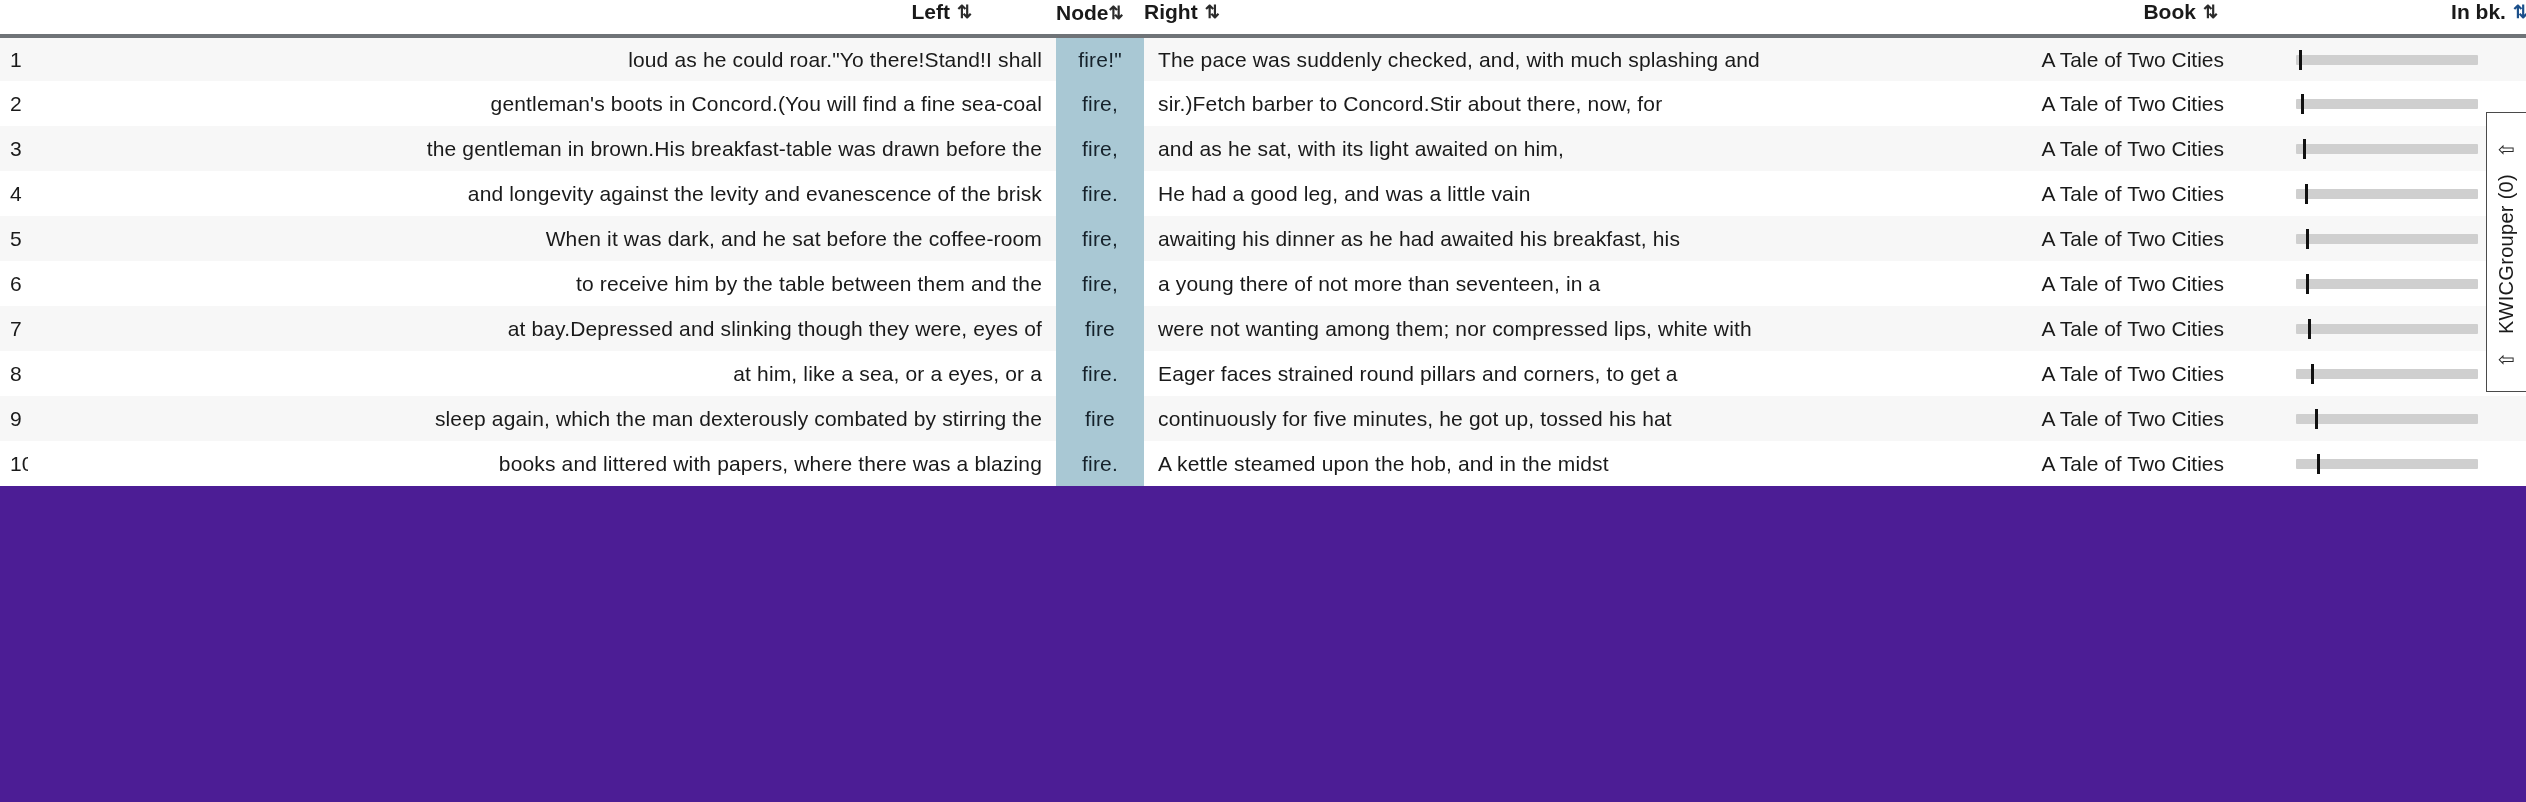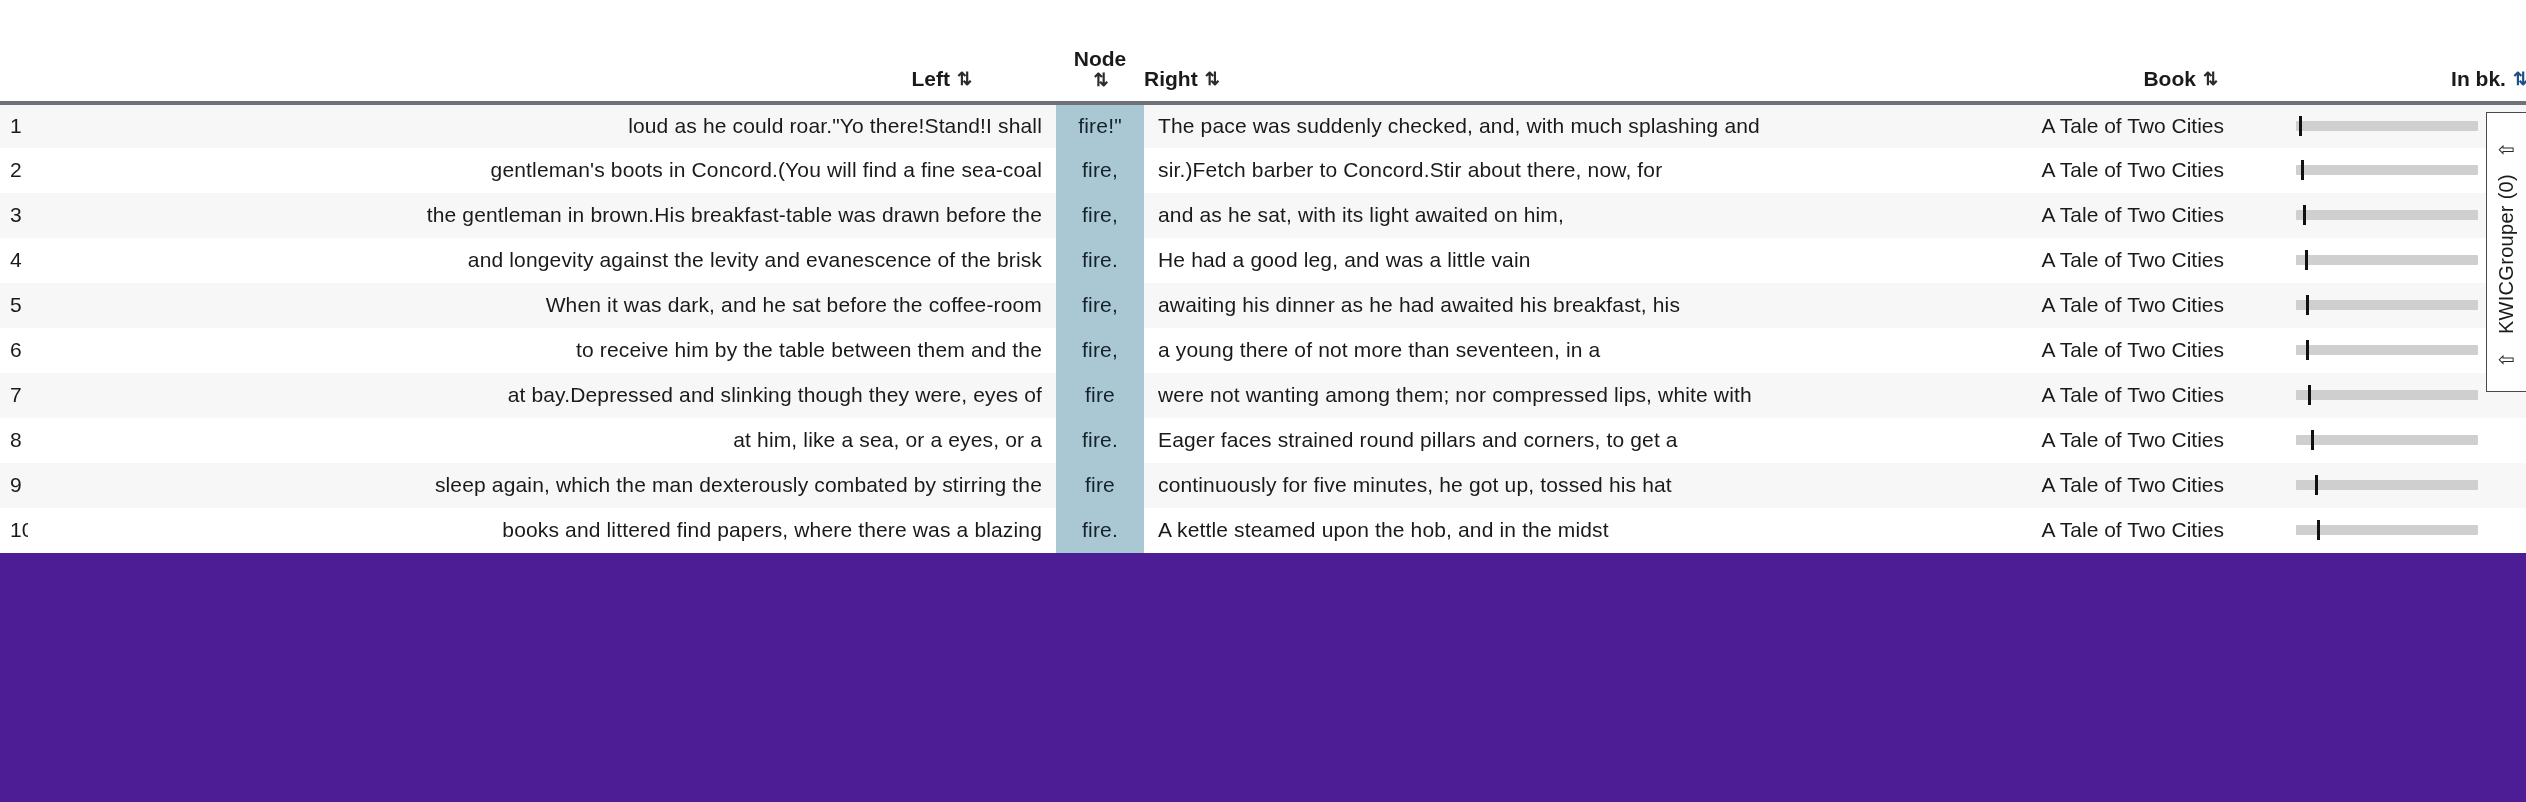--- a/index.html
+++ b/index.html
@@ -56,24 +56,23 @@
     font-size: 18px;
     letter-spacing: -2px;
     margin-left: 7px;
     color: #2b2b2b;
     transform: translateY(-1px);
   }
   .sort-ic.active { color: #1b4f8a; }
 
   .node-head-wrap {
     display: flex;
-    flex-direction: column;
+    flex-direction: row;
     align-items: center;
     line-height: 1.05;
-    margin-top: 48px;
   }
   .node-head-wrap .n-label { font-size: 21px; }
   .node-head-wrap .sort-ic { margin-left: 0; margin-top: 2px; }
 
   tbody td {
     padding: 0;
     height: 45px;
     vertical-align: middle;
     font-size: 21px;
     white-space: nowrap;
@@ -303,21 +302,21 @@
           <td class="right">continuously for five minutes, he got up, tossed his hat</td>
           <td class="book">A Tale of Two Cities</td>
           <td class="inbk">
             <div class="bar-wrap">
               <div class="bar-tick" style="left: 18.92px;"></div>
             </div>
           </td>
         </tr>
         <tr class="even">
           <td class="num">10</td>
-          <td class="left">books and littered find papers, where there was a blazing</td>
+          <td class="left">books and littered with papers, where there was a blazing</td>
           <td class="node">fire.</td>
           <td class="right">A kettle steamed upon the hob, and in the midst</td>
           <td class="book">A Tale of Two Cities</td>
           <td class="inbk">
             <div class="bar-wrap">
               <div class="bar-tick" style="left: 20.64px;"></div>
             </div>
           </td>
         </tr>
       </tbody>

